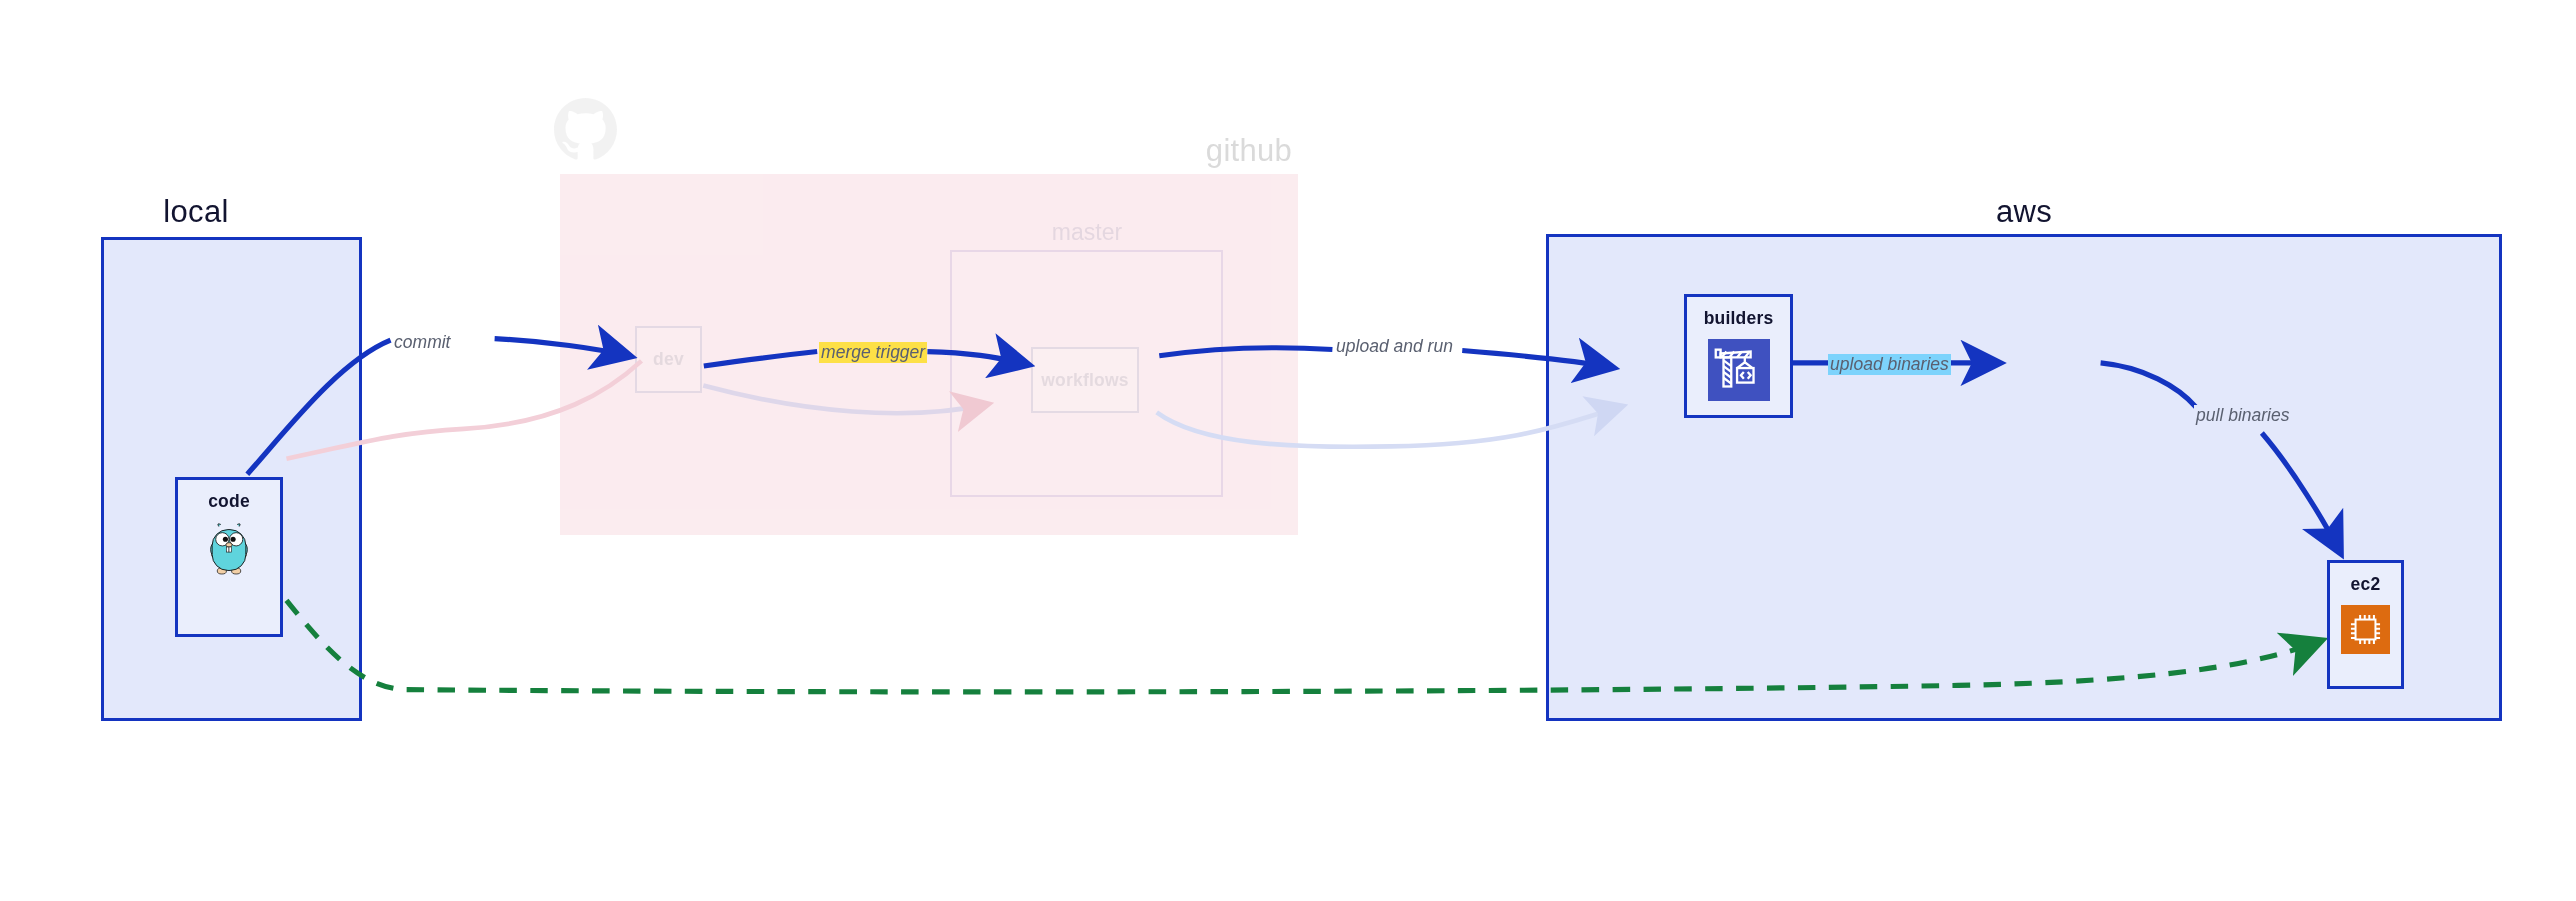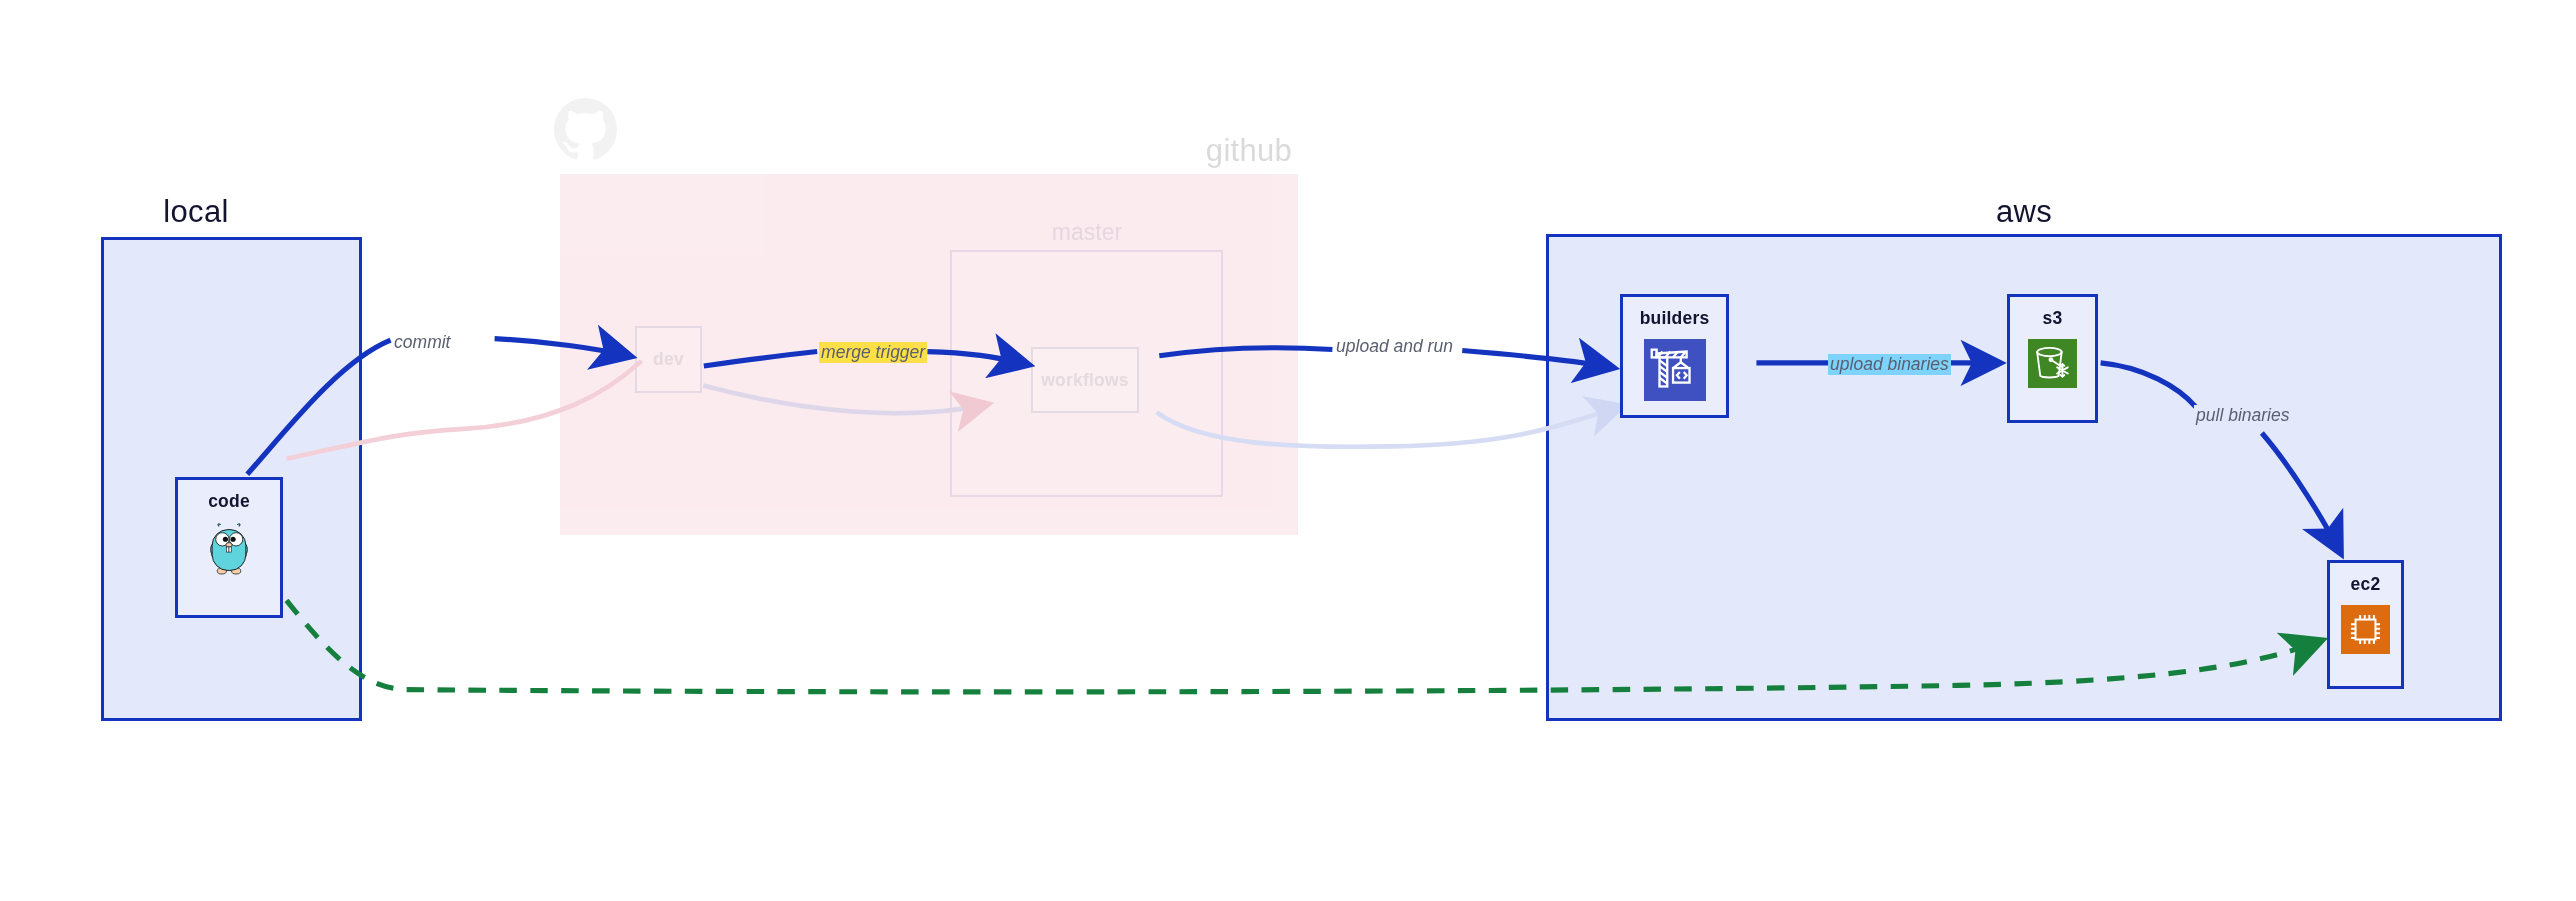--- a/index.html
+++ b/index.html
@@ -44,22 +44,22 @@
     background:#eaeefc;border:3.1px solid #1434c0;
     display:flex;flex-direction:column;align-items:center;
   }
   .node-label{
     font-size:17.5px;font-weight:bold;color:#121430;
     margin-top:11.3px;letter-spacing:0.2px;white-space:nowrap;
     font-family:"Liberation Sans", sans-serif;
   }
   .node-icon{margin-top:9.3px;}
 
-  .node-code{left:175px;top:477px;width:108px;height:141px;}
-  .node-builders{left:1620px;top:294px;width:109px;height:124px;}
+  .node-code{left:175px;top:477px;width:108px;height:160px;}
+  .node-builders{left:1684px;top:294px;width:109px;height:124px;}
   .node-s3{left:2007px;top:294px;width:91px;height:129px;}
   .node-ec2{left:2327px;top:560px;width:77px;height:129px;}
 
   
   .node-ghost{
     position:absolute;box-sizing:border-box;
     background:rgba(255,255,255,.13);border:2.1px solid rgba(150,140,180,.30);
     display:flex;align-items:center;justify-content:center;
   }
   .ghost-label{
@@ -211,38 +211,20 @@
           <rect x="16" y="19" width="8" height="30"></rect>
           <path d="M16 22 L24 28 M16 28 L24 34 M16 34 L24 40 M16 40 L24 46"></path>
           <path d="M38 19 L38 24 M30 30 L38 24 L46 30"></path>
           <rect x="30" y="30" width="17" height="15"></rect>
           <path d="M37 34 L34 37.5 L37 41 M41 34 L44 37.5 L41 41"></path>
         </g>
       </svg>
     </span>
   </div>
 
-  <div class="node node-s3">
-    <span class="node-label">s3</span>
-    <span class="node-icon">
-      <svg width="49" height="49" viewBox="0 0 64 64">
-        <rect width="64" height="64" fill="#3f8624"></rect>
-        <g stroke="#fff" stroke-width="2.4" fill="none" stroke-linecap="round">
-          <ellipse cx="28" cy="17" rx="16" ry="5.5"></ellipse>
-          <path d="M12 17 L16 48 C19 51 37 51 40 48 L44 17"></path>
-          <path d="M30 27 L45 37"></path>
-          <circle cx="30" cy="27" r="2" fill="#fff"></circle>
-          <g transform="translate(45,41)">
-            <path d="M0 -8 L0 8 M-7 -4 L7 4 M-7 4 L7 -4"></path>
-            <path d="M-2.5 -6 L0 -8 L2.5 -6 M-2.5 6 L0 8 L2.5 6"></path>
-          </g>
-        </g>
-      </svg>
-    </span>
-  </div>
 
   <div class="node node-ec2">
     <span class="node-label">ec2</span>
     <span class="node-icon">
       <svg width="49" height="49" viewBox="0 0 64 64">
         <rect width="64" height="64" fill="#dd6b10"></rect>
         <g stroke="#fff" stroke-width="2.6" fill="none">
           <rect x="19" y="19" width="26" height="26"></rect>
           <path d="M25 19 L25 13 M31 19 L31 13 M37 19 L37 13 M43 19 L43 13"></path>
           <path d="M25 45 L25 51 M31 45 L31 51 M37 45 L37 51 M43 45 L43 51"></path>

